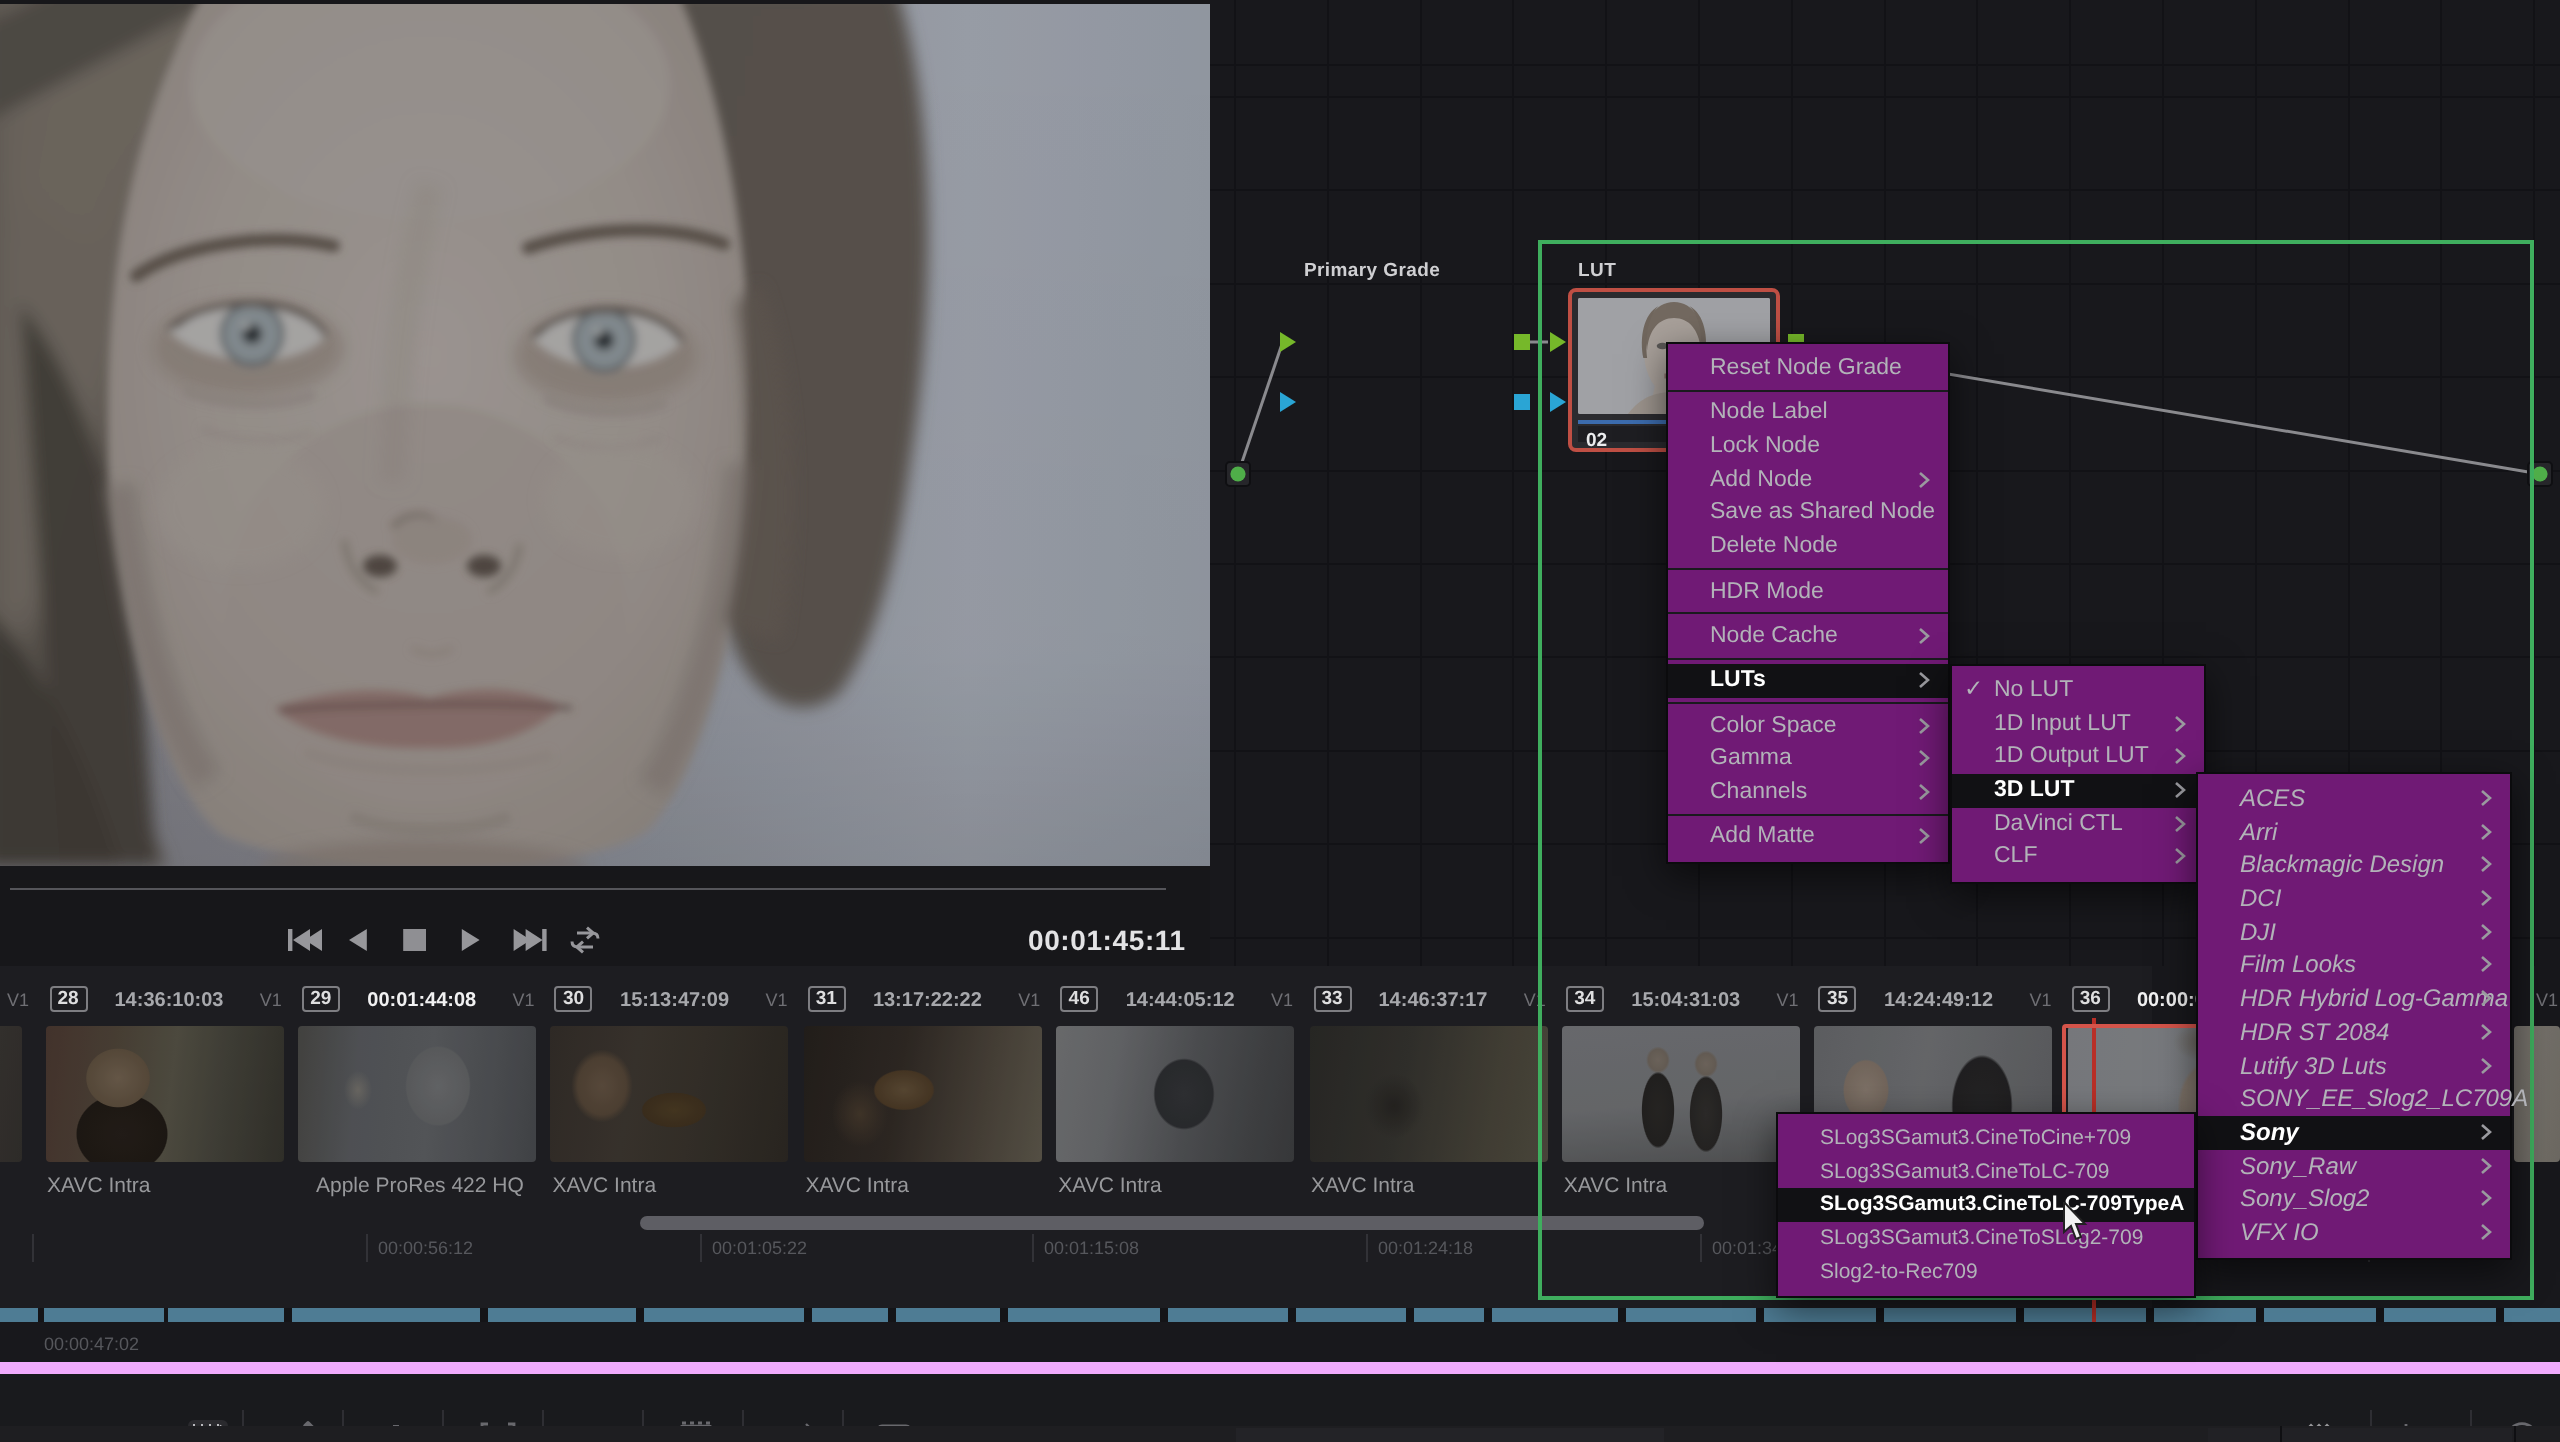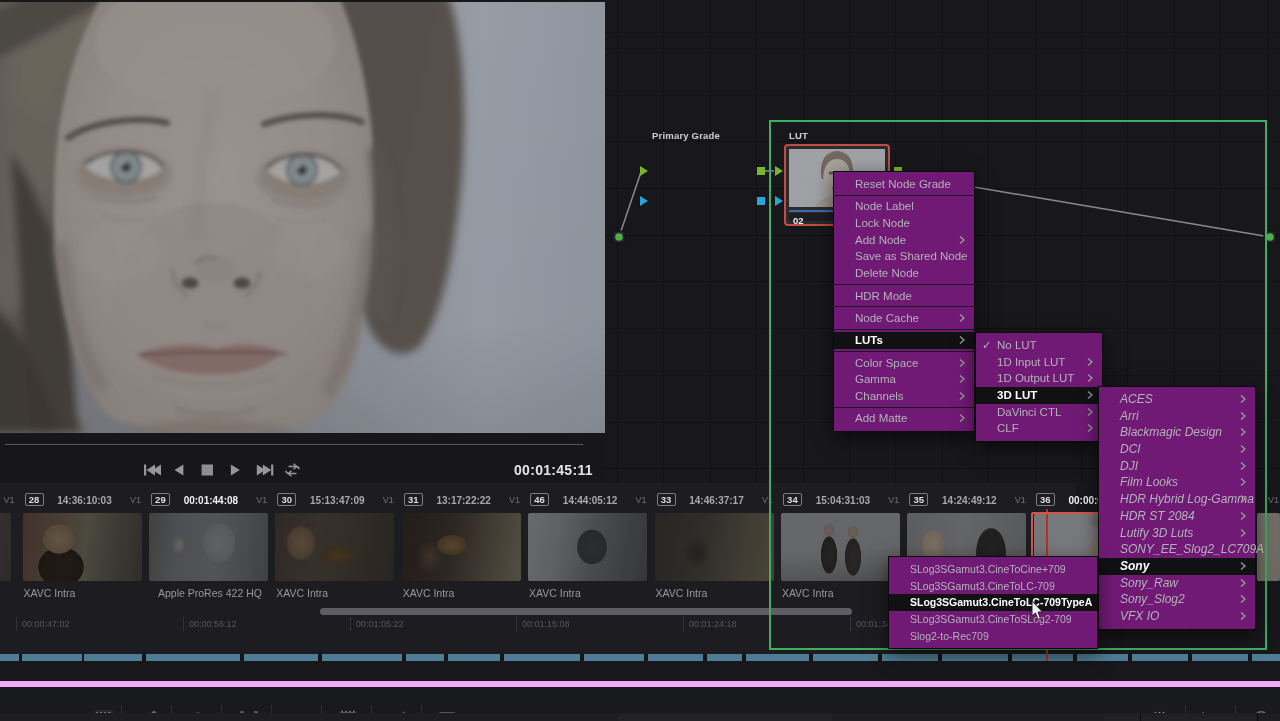--- a/index.html
+++ b/index.html
@@ -309,21 +309,21 @@
   <div class="codec" style="left:908.3px;">XAVC Intra</div>
   <div class="v1" style="left:1014.7px;">V1</div>
   <div class="cnum" style="left:1035.7px;">36</div>
   <div class="ctc w" style="left:1035.7px;">00:00:07:13</div>
   <div class="thumb t36" style="left:1033.7px;"></div>
   <div class="codec" style="left:1034.7px;">XAVC Intra</div>
   <div class="v1" style="left:1268px;">V1</div>
   <div class="thumb t37" style="left:1257px;width:23px;"></div>
   <div class="abs" id="scrollthumb"></div>
   <div class="tick" style="left:16px;"></div>
-  <div class="rlab" style="left:22px;">00:00:47:02</div>
+  <div class="rlab" style="left:22px;margin-top:48px;">00:00:47:02</div>
   <div class="tick" style="left:183px;"></div>
   <div class="rlab" style="left:189px;">00:00:56:12</div>
   <div class="tick" style="left:350px;"></div>
   <div class="rlab" style="left:356px;">00:01:05:22</div>
   <div class="tick" style="left:516px;"></div>
   <div class="rlab" style="left:522px;">00:01:15:08</div>
   <div class="tick" style="left:683px;"></div>
   <div class="rlab" style="left:689px;">00:01:24:18</div>
   <div class="tick" style="left:850px;"></div>
   <div class="rlab" style="left:856px;">00:01:34:04</div>

